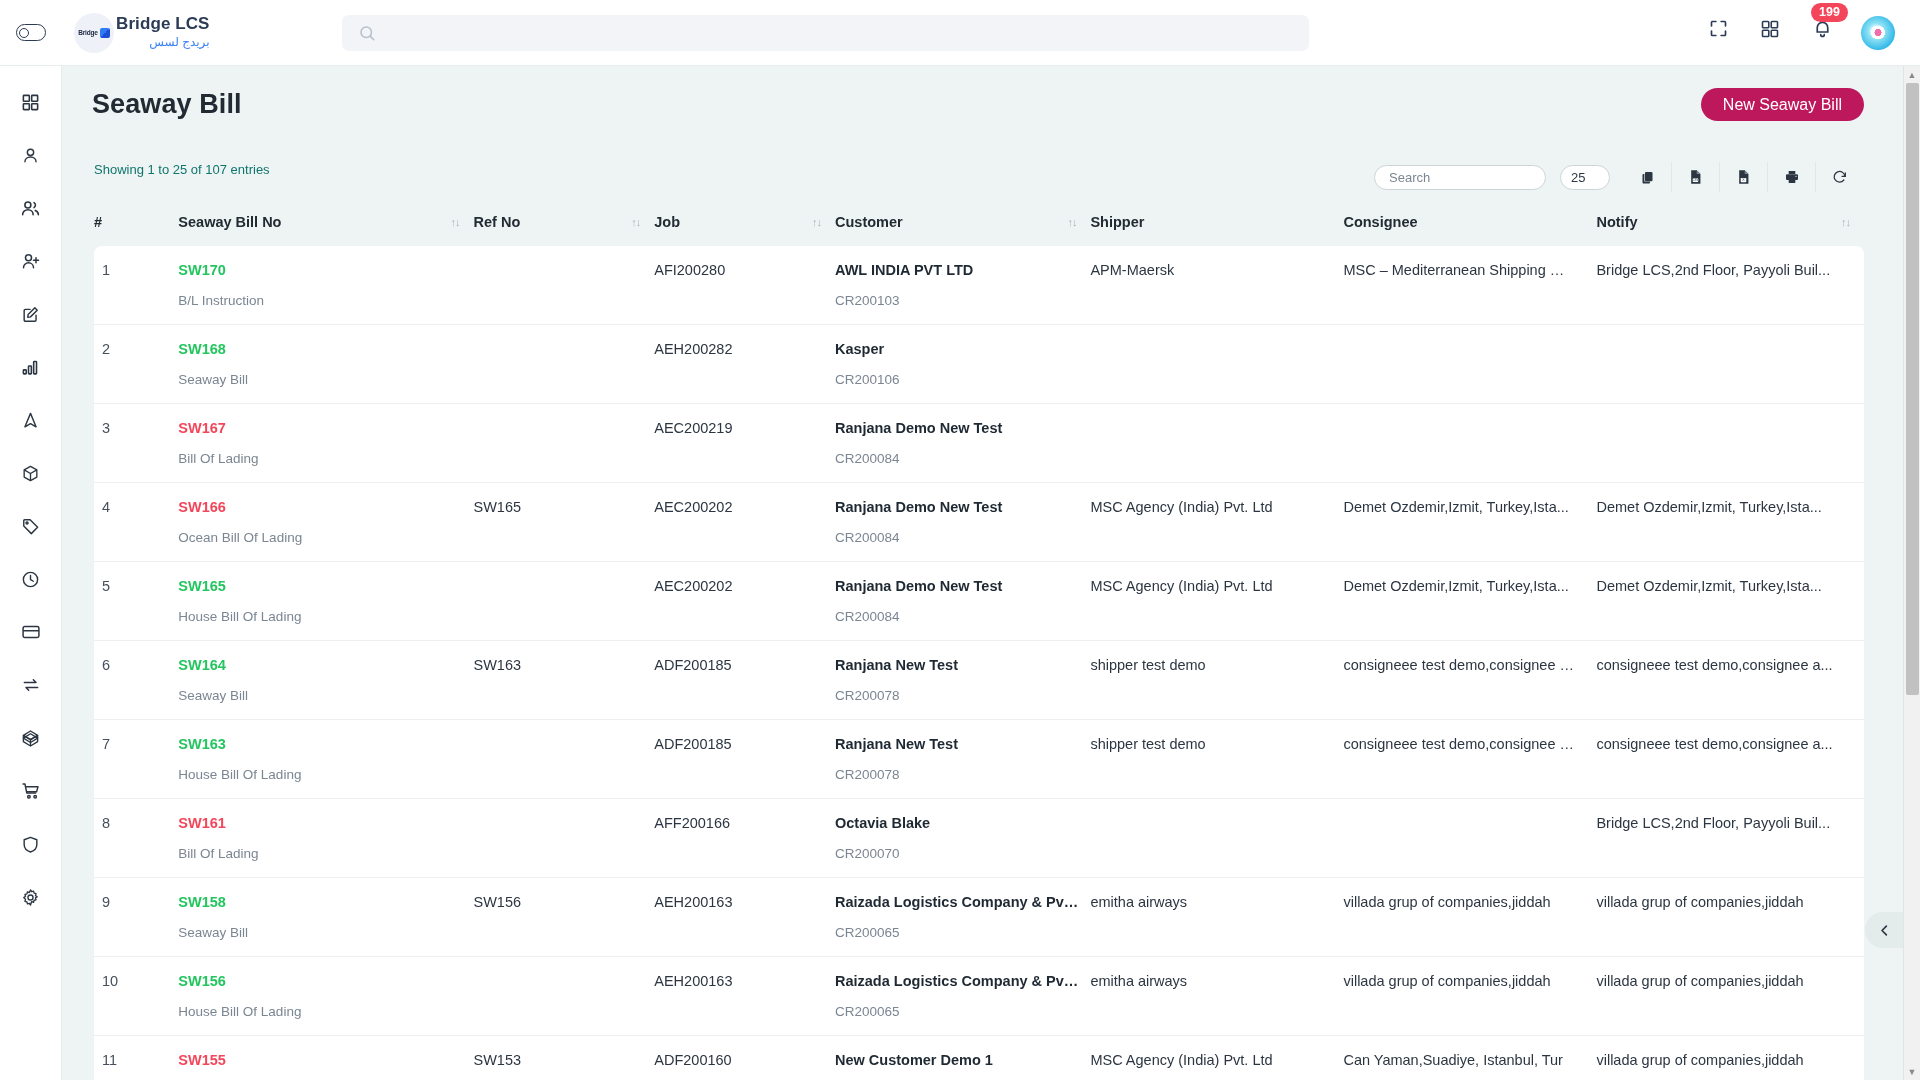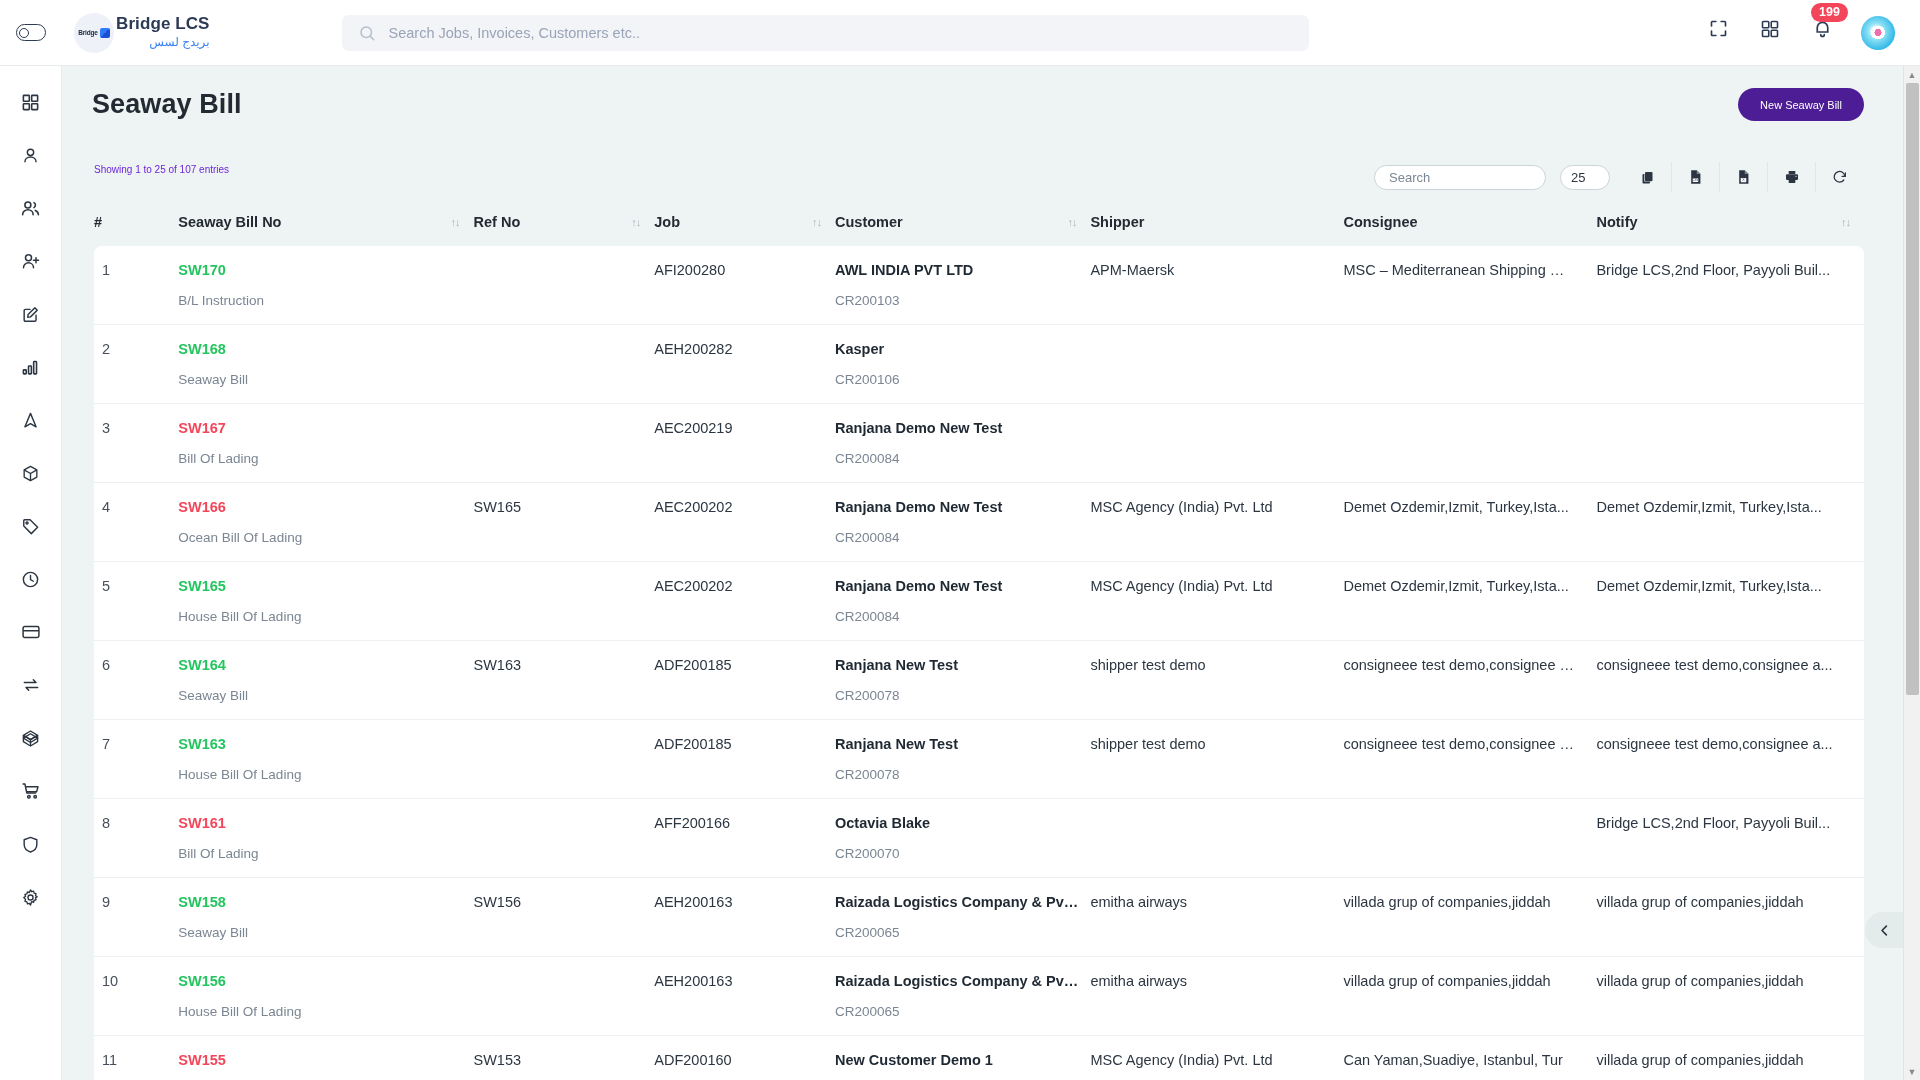--- a/index.html
+++ b/index.html
@@ -79,30 +79,30 @@
   .main {
     position: absolute; top: 66px; left: 76px; width: 1858px; height: 1014px;
     background: #eef3f3; overflow: hidden;
   }
   .page-head {
     display: flex; align-items: center; justify-content: space-between;
     padding: 22px 70px 0 16px;
   }
   .page-title { font-size: 27px; font-weight: 600; color: #222b33; letter-spacing: .1px; }
   .btn-primary {
-    background: #4c1d95; color: #fff; border: none; border-radius: 20px;
-    padding: 0 22px; height: 33px; font-size: 11px; font-family: "Liberation Sans", sans-serif;
+    background: #be185d; color: #fff; border: none; border-radius: 20px;
+    padding: 0 22px; height: 33px; font-size: 16px; font-family: "Liberation Sans", sans-serif;
     cursor: pointer; font-weight: 500;
   }
 
   .table-tools {
     display: flex; align-items: center; justify-content: space-between;
     padding: 25px 70px 0 18px;
   }
-  .entries-text { font-size: 10px; color: #6d28d9; }
+  .entries-text { font-size: 13px; color: #0f766e; }
   .tools-right { display: flex; align-items: center; gap: 14px; margin-top: 16px; }
   .tool-search {
     width: 172px; height: 25px; border: 1px solid #ccd5d5; border-radius: 14px;
     background: #fff; padding: 0 14px; font-size: 13px; color: #6e7884;
     font-family: "Liberation Sans", sans-serif; outline: none;
   }
   .tool-search::placeholder { color: #7b8693; }
   .tool-len {
     width: 50px; height: 25px; border: 1px solid #ccd5d5; border-radius: 14px;
     background: #fff; padding: 0 10px; font-size: 13px; color: #2c3642;
@@ -183,21 +183,20 @@
       <div class="b2">بريدج لسس</div>
     </div>
   </div>
 
   <div class="search-wrap">
     <div class="search-box">
       <svg width="18" height="18" viewBox="0 0 24 24" fill="none" stroke="#b6bfcc" stroke-width="2">
         <circle cx="11" cy="11" r="7"></circle>
           <line x1="16.5" y1="16.5" x2="21" y2="21" stroke-linecap="round"></line>
       </svg>
-      <input type="text" placeholder="Search Jobs, Invoices, Customers etc.." style="">
     </div>
   </div>
 
   <div class="top-right">
     <div class="icon-btn">
       <svg width="21" height="21" viewBox="0 0 24 24" fill="none" stroke="#2b3a55" stroke-width="1.9" stroke-linecap="round">
         <path d="M4 9V5a1 1 0 011-1h4"></path>
           <path d="M20 9V5a1 1 0 00-1-1h-4"></path>
         <path d="M4 15v4a1 1 0 001 1h4"></path>
           <path d="M20 15v4a1 1 0 01-1 1h-4"></path>

